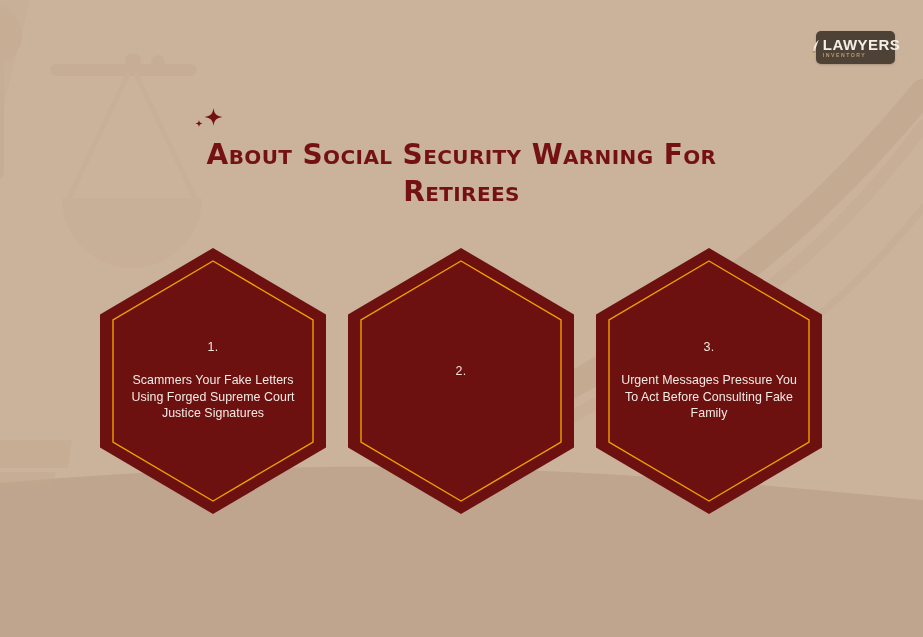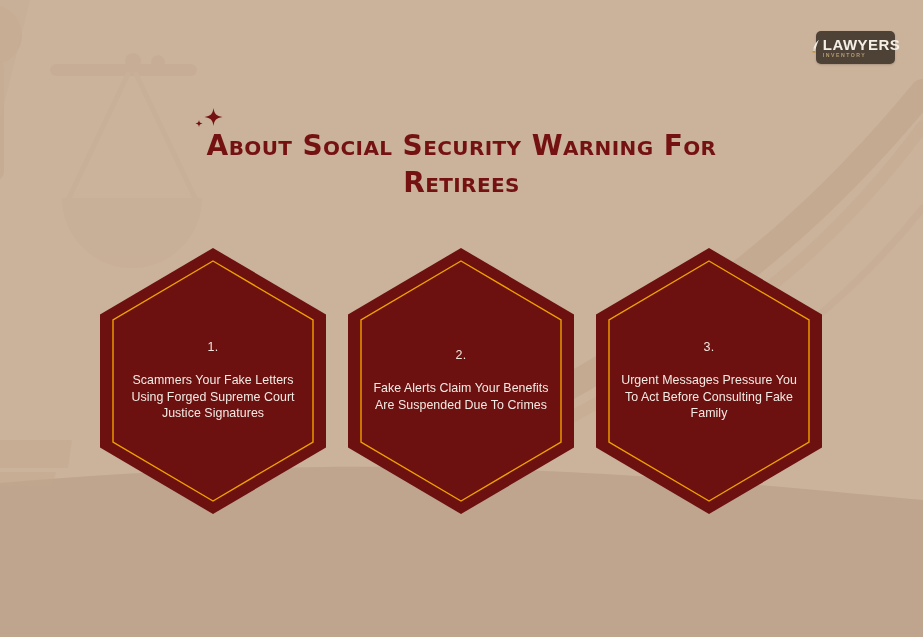--- a/index.html
+++ b/index.html
@@ -85,21 +85,21 @@
   #page-title {
     font-family: "DejaVu Sans", sans-serif;
     font-weight: 700;
     color: #741212;
     font-size: 28px;
     line-height: 1.32;
     letter-spacing: .4px;
     font-variant: small-caps;
     text-transform: capitalize;
     max-width: 620px;
-    margin: 4px auto;
+    margin: 13px auto;
   }
 
   #sparkle {
     position: absolute;
     left: 192px;
     top: 106px;
     width: 34px;
     height: 34px;
   }
 
@@ -239,21 +239,20 @@
       </div>
     </div>
 
     <div class="hex-card">
       <svg class="hex-svg" viewBox="0 0 226 266" aria-hidden="true">
         <polygon points="113,0 226,66.5 226,199.5 113,266 0,199.5 0,66.5" fill="#6c1010"></polygon>
         <polygon points="113,13 213,72 213,194 113,253 13,194 13,72" fill="none" stroke="#efa100" stroke-width="1.4"></polygon>
       </svg>
       <div class="hex-text">
         <div class="hex-number">2.</div>
-        <div class="hex-label">Fake Alerts Claim Your Benefits Are Suspended Due To Crimes</div>
       </div>
     </div>
 
     <div class="hex-card">
       <svg class="hex-svg" viewBox="0 0 226 266" aria-hidden="true">
         <polygon points="113,0 226,66.5 226,199.5 113,266 0,199.5 0,66.5" fill="#6c1010"></polygon>
         <polygon points="113,13 213,72 213,194 113,253 13,194 13,72" fill="none" stroke="#efa100" stroke-width="1.4"></polygon>
       </svg>
       <div class="hex-text">
         <div class="hex-number">3.</div>

